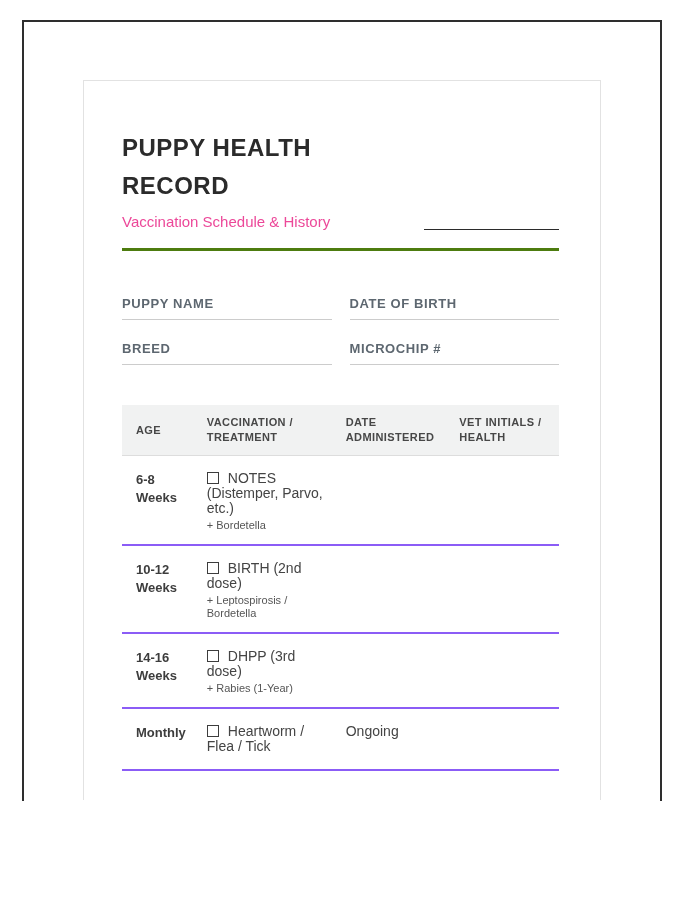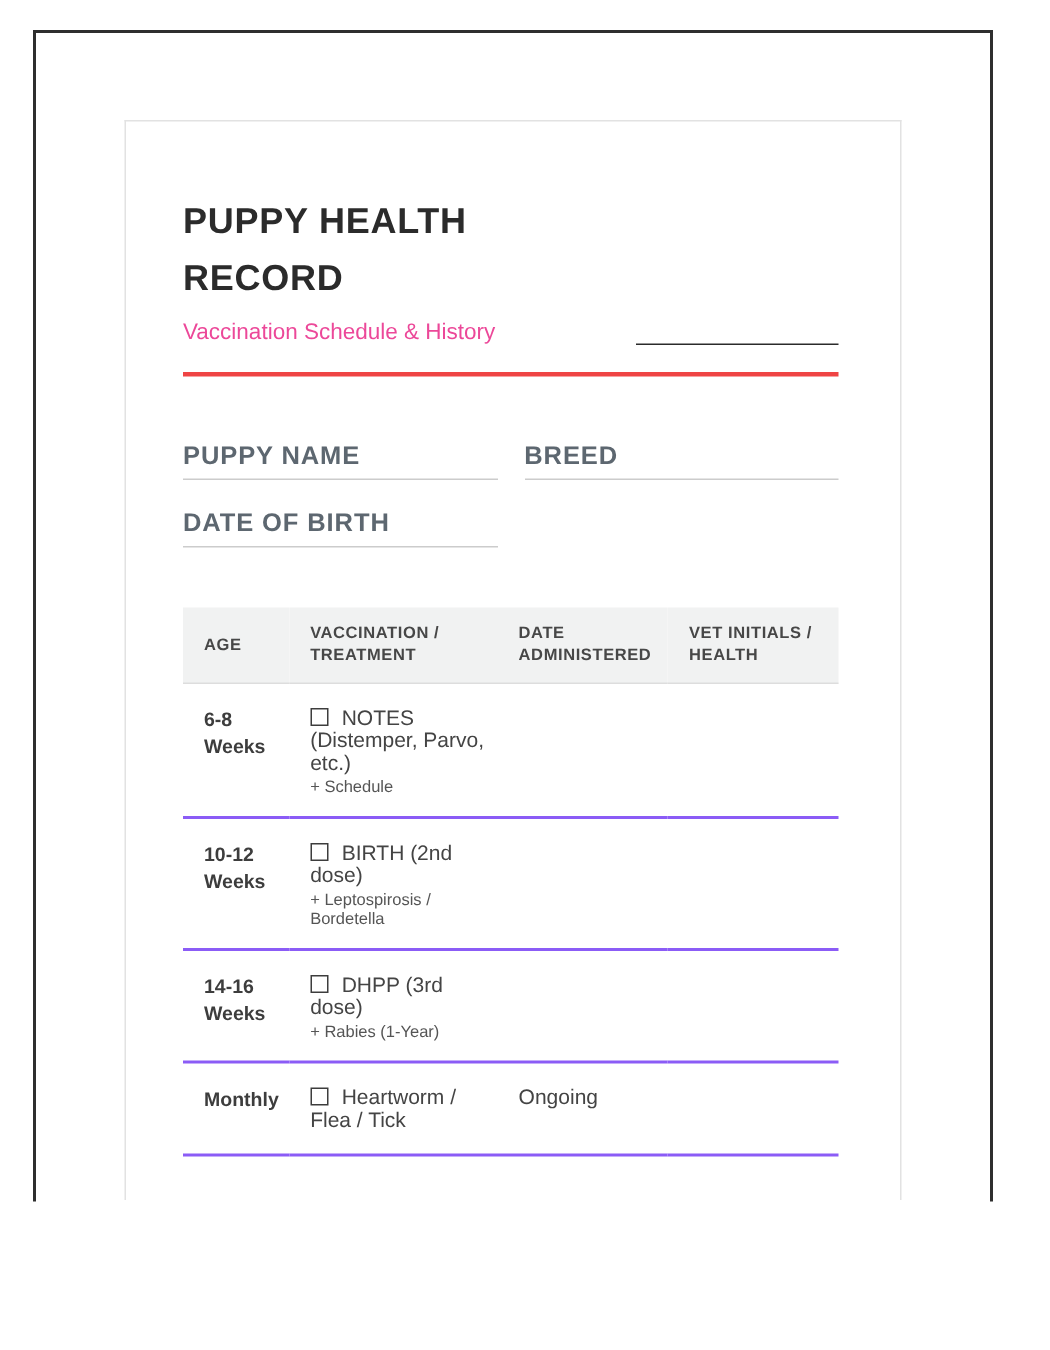--- a/index.html
+++ b/index.html
@@ -12,36 +12,36 @@
     position:absolute; left:22px; top:20px; width:640px; height:781px;
     border:2px solid #2e2e2e; border-bottom:none; background:#ffffff;
   }
   .page {
     position:absolute; left:83px; top:80px; width:518px; height:720px;
     border:1px solid #e2e2e2; border-bottom:none; background:#ffffff;
     overflow:hidden; padding:48px 41px 0 38px;
   }
   .doc-header {
     display:flex; justify-content:space-between; align-items:flex-end;
-    border-bottom:3px solid #ef4444; padding-bottom:18px;
+    border-bottom:3px solid #4d7c0f; padding-bottom:18px;
   }
   .doc-title {
     margin:0; width:250px; font-size:24px; line-height:38px;
     font-weight:700; color:#2b2b2b; letter-spacing:0.5px;
   }
   .doc-subtitle { margin:8px 0 0 0; font-size:15px; color:#ec4899; }
   .clinic-block { width:135px; flex-shrink:0; }
   .clinic-label { font-size:12px; color:#333333; text-align:right; padding-bottom:6px; }
   .clinic-line { height:10px; border-bottom:1px solid #2b2b2b; }
   .fields {
     margin-top:46px; display:grid; grid-template-columns:1fr 1fr;
     column-gap:18px; row-gap:22px;
   }
   .field-label {
-    font-size:17px; font-weight:700; color:#5d6770; letter-spacing:0.6px;
+    font-size:13px; font-weight:700; color:#5d6770; letter-spacing:0.6px;
     line-height:13px;
   }
   .field-line { height:10px; border-bottom:1px solid #cccccc; font-size:11px; color:#333; }
   table.vax-table {
     margin-top:40px; width:100%; border-collapse:collapse; table-layout:fixed;
   }
   .vax-table th {
     background:#f1f2f2; text-align:left; vertical-align:middle;
     font-size:11px; font-weight:700; color:#474747; letter-spacing:0.4px;
     line-height:15px; padding:10px 8px 10px 14px; border-bottom:1px solid #dddddd;
@@ -75,25 +75,29 @@
       <div class="clinic-line"></div>
     </div>
   </div>
 
   <div class="fields">
     <div>
       <div class="field-label">PUPPY NAME</div>
       <div class="field-line"></div>
     </div>
     <div>
+      <div class="field-label">DATE OF BIRTH</div>
+      <div class="field-line"></div>
+    </div>
+    <div>
       <div class="field-label">BREED</div>
       <div class="field-line"></div>
     </div>
     <div>
-      <div class="field-label">DATE OF BIRTH</div>
+      <div class="field-label">MICROCHIP #</div>
       <div class="field-line"></div>
     </div>
   </div>
 
   <table class="vax-table">
     <colgroup>
       <col style="width:16.2%">
         <col style="width:31.8%">
         <col style="width:26%">
         <col style="width:26%">
@@ -104,21 +108,21 @@
         <th>VACCINATION / TREATMENT</th>
         <th>DATE ADMINISTERED</th>
         <th>VET INITIALS / HEALTH</th>
       </tr>
     </thead>
     <tbody>
       <tr>
         <td class="cell-age">6-8 Weeks</td>
         <td>
           <div class="vax-main"><span class="cbx"></span><span>NOTES (Distemper, Parvo, etc.)</span></div>
-          <div class="vax-note">+ Schedule</div>
+          <div class="vax-note">+ Bordetella</div>
         </td>
         <td class="cell-date"></td>
         <td class="cell-vet"></td>
       </tr>
       <tr>
         <td class="cell-age">10-12 Weeks</td>
         <td>
           <div class="vax-main"><span class="cbx"></span><span>BIRTH (2nd dose)</span></div>
           <div class="vax-note">+ Leptospirosis / Bordetella</div>
         </td>

